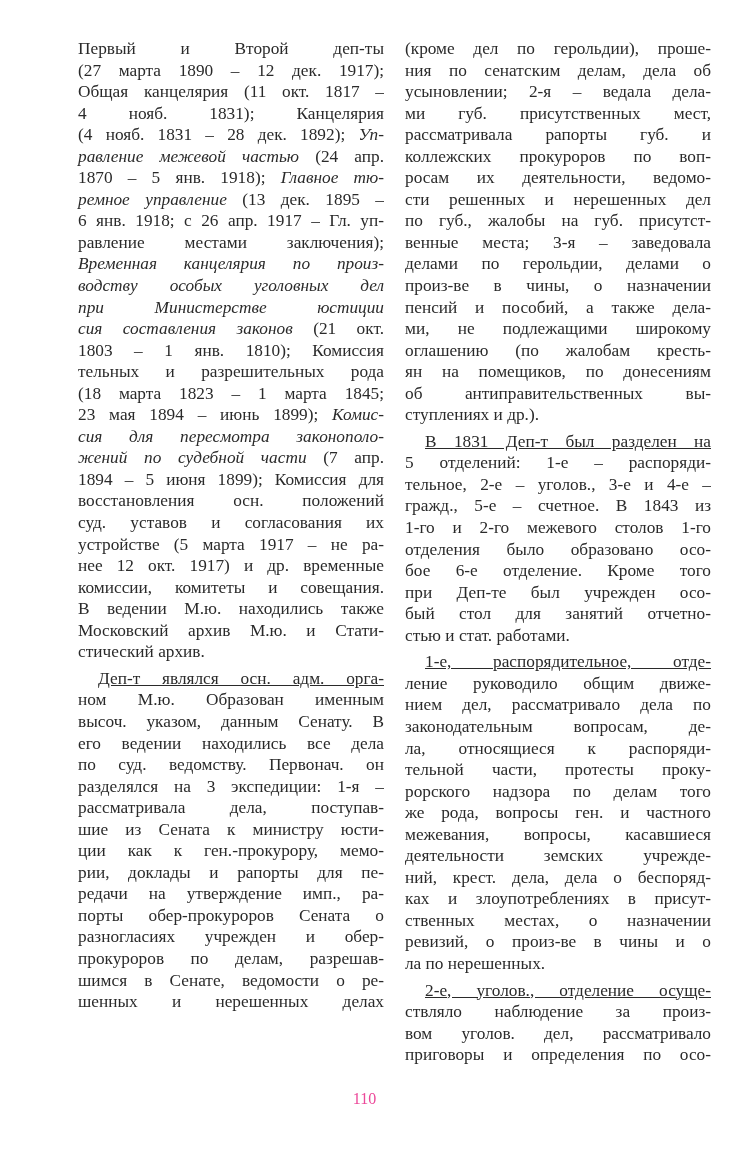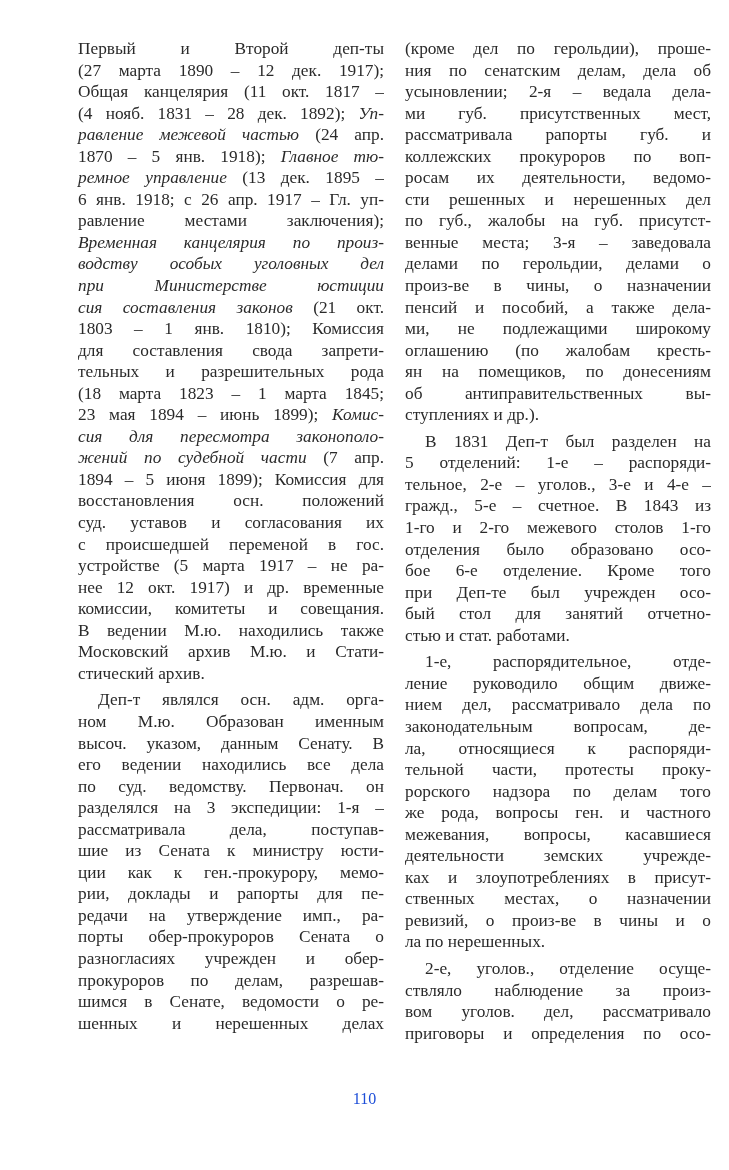--- a/index.html
+++ b/index.html
@@ -8,56 +8,55 @@
       font-family: "Liberation Serif", "DejaVu Serif", serif; color: #2a2a2a;
     }
     .col { position: absolute; top: 38px; width: 306px; }
     #col-left { left: 78px; }
     #col-right { left: 405px; }
     .line {
       display: block; height: 21.55px; line-height: 21.55px; font-size: 17.3px;
       white-space: nowrap; text-align: justify; text-align-last: justify;
     }
     .line.last { text-align-last: left; }
-    .line.indent { padding-left: 20px; }
+    .line.indent { padding-left: 20px; text-decoration: underline; }
     .gap { display: block; height: 5px; }
     .line .it { font-style: italic; }
     #page-number {
       position: absolute; top: 1090px; left: 0; width: 729px; text-align: center;
-      font-size: 16px; color: #1d4ed8;
+      font-size: 16px; color: #ec4899;
     }
   </style>
 </head>
 <body>
 
 <div id="col-left" class="col">
     <span class="line"><span>Первый и Второй деп-ты</span></span>
     <span class="line"><span>(27 марта 1890 – 12 дек. 1917);</span></span>
     <span class="line"><span>Общая канцелярия (11 окт. 1817 –</span></span>
+    <span class="line"><span>4 нояб. 1831); Канцелярия</span></span>
     <span class="line"><span>(4 нояб. 1831 – 28 дек. 1892); </span><span class="it">Уп-</span></span>
     <span class="line"><span class="it">равление межевой частью</span><span> (24 апр.</span></span>
     <span class="line"><span>1870 – 5 янв. 1918); </span><span class="it">Главное тю-</span></span>
     <span class="line"><span class="it">ремное управление</span><span> (13 дек. 1895 –</span></span>
     <span class="line"><span>6 янв. 1918; с 26 апр. 1917 – Гл. уп-</span></span>
     <span class="line"><span>равление местами заключения);</span></span>
     <span class="line"><span class="it">Временная канцелярия по произ-</span></span>
     <span class="line"><span class="it">водству особых уголовных дел</span></span>
     <span class="line"><span class="it">при Министерстве юстиции</span></span>
     <span class="line"><span class="it">сия составления законов</span><span> (21 окт.</span></span>
     <span class="line"><span>1803 – 1 янв. 1810); Комиссия</span></span>
-    <span class="line"><span>для составления свода запрети-</span></span>
     <span class="line"><span>тельных и разрешительных рода</span></span>
     <span class="line"><span>(18 марта 1823 – 1 марта 1845;</span></span>
     <span class="line"><span>23 мая 1894 – июнь 1899); </span><span class="it">Комис-</span></span>
     <span class="line"><span class="it">сия для пересмотра законополо-</span></span>
     <span class="line"><span class="it">жений по судебной части</span><span> (7 апр.</span></span>
     <span class="line"><span>1894 – 5 июня 1899); Комиссия для</span></span>
     <span class="line"><span>восстановления осн. положений</span></span>
     <span class="line"><span>суд. уставов и согласования их</span></span>
-    <span class="line"><span>с происшедшей переменой в гос.</span></span>
     <span class="line"><span>устройстве (5 марта 1917 – не ра-</span></span>
     <span class="line"><span>нее 12 окт. 1917) и др. временные</span></span>
     <span class="line"><span>комиссии, комитеты и совещания.</span></span>
     <span class="line"><span>В ведении М.ю. находились также</span></span>
     <span class="line"><span>Московский архив М.ю. и Стати-</span></span>
     <span class="line last"><span>стический архив.</span></span>
     <span class="gap"></span>
     <span class="line indent"><span>Деп-т являлся осн. адм. орга-</span></span>
     <span class="line"><span>ном М.ю. Образован именным</span></span>
     <span class="line"><span>высоч. указом, данным Сенату. В</span></span>
@@ -109,20 +108,21 @@
     <span class="line indent"><span>1-е, распорядительное, отде-</span></span>
     <span class="line"><span>ление руководило общим движе-</span></span>
     <span class="line"><span>нием дел, рассматривало дела по</span></span>
     <span class="line"><span>законодательным вопросам, де-</span></span>
     <span class="line"><span>ла, относящиеся к распоряди-</span></span>
     <span class="line"><span>тельной части, протесты проку-</span></span>
     <span class="line"><span>рорского надзора по делам того</span></span>
     <span class="line"><span>же рода, вопросы ген. и частного</span></span>
     <span class="line"><span>межевания, вопросы, касавшиеся</span></span>
     <span class="line"><span>деятельности земских учрежде-</span></span>
+    <span class="line"><span>ний, крест. дела, дела о беспоряд-</span></span>
     <span class="line"><span>ках и злоупотреблениях в присут-</span></span>
     <span class="line"><span>ственных местах, о назначении</span></span>
     <span class="line"><span>ревизий, о произ-ве в чины и о</span></span>
     <span class="line last"><span>ла по нерешенных.</span></span>
     <span class="gap"></span>
     <span class="line indent"><span>2-е, уголов., отделение осуще-</span></span>
     <span class="line"><span>ствляло наблюдение за произ-</span></span>
     <span class="line"><span>вом уголов. дел, рассматривало</span></span>
     <span class="line"><span>приговоры и определения по осо-</span></span>
   </div>

